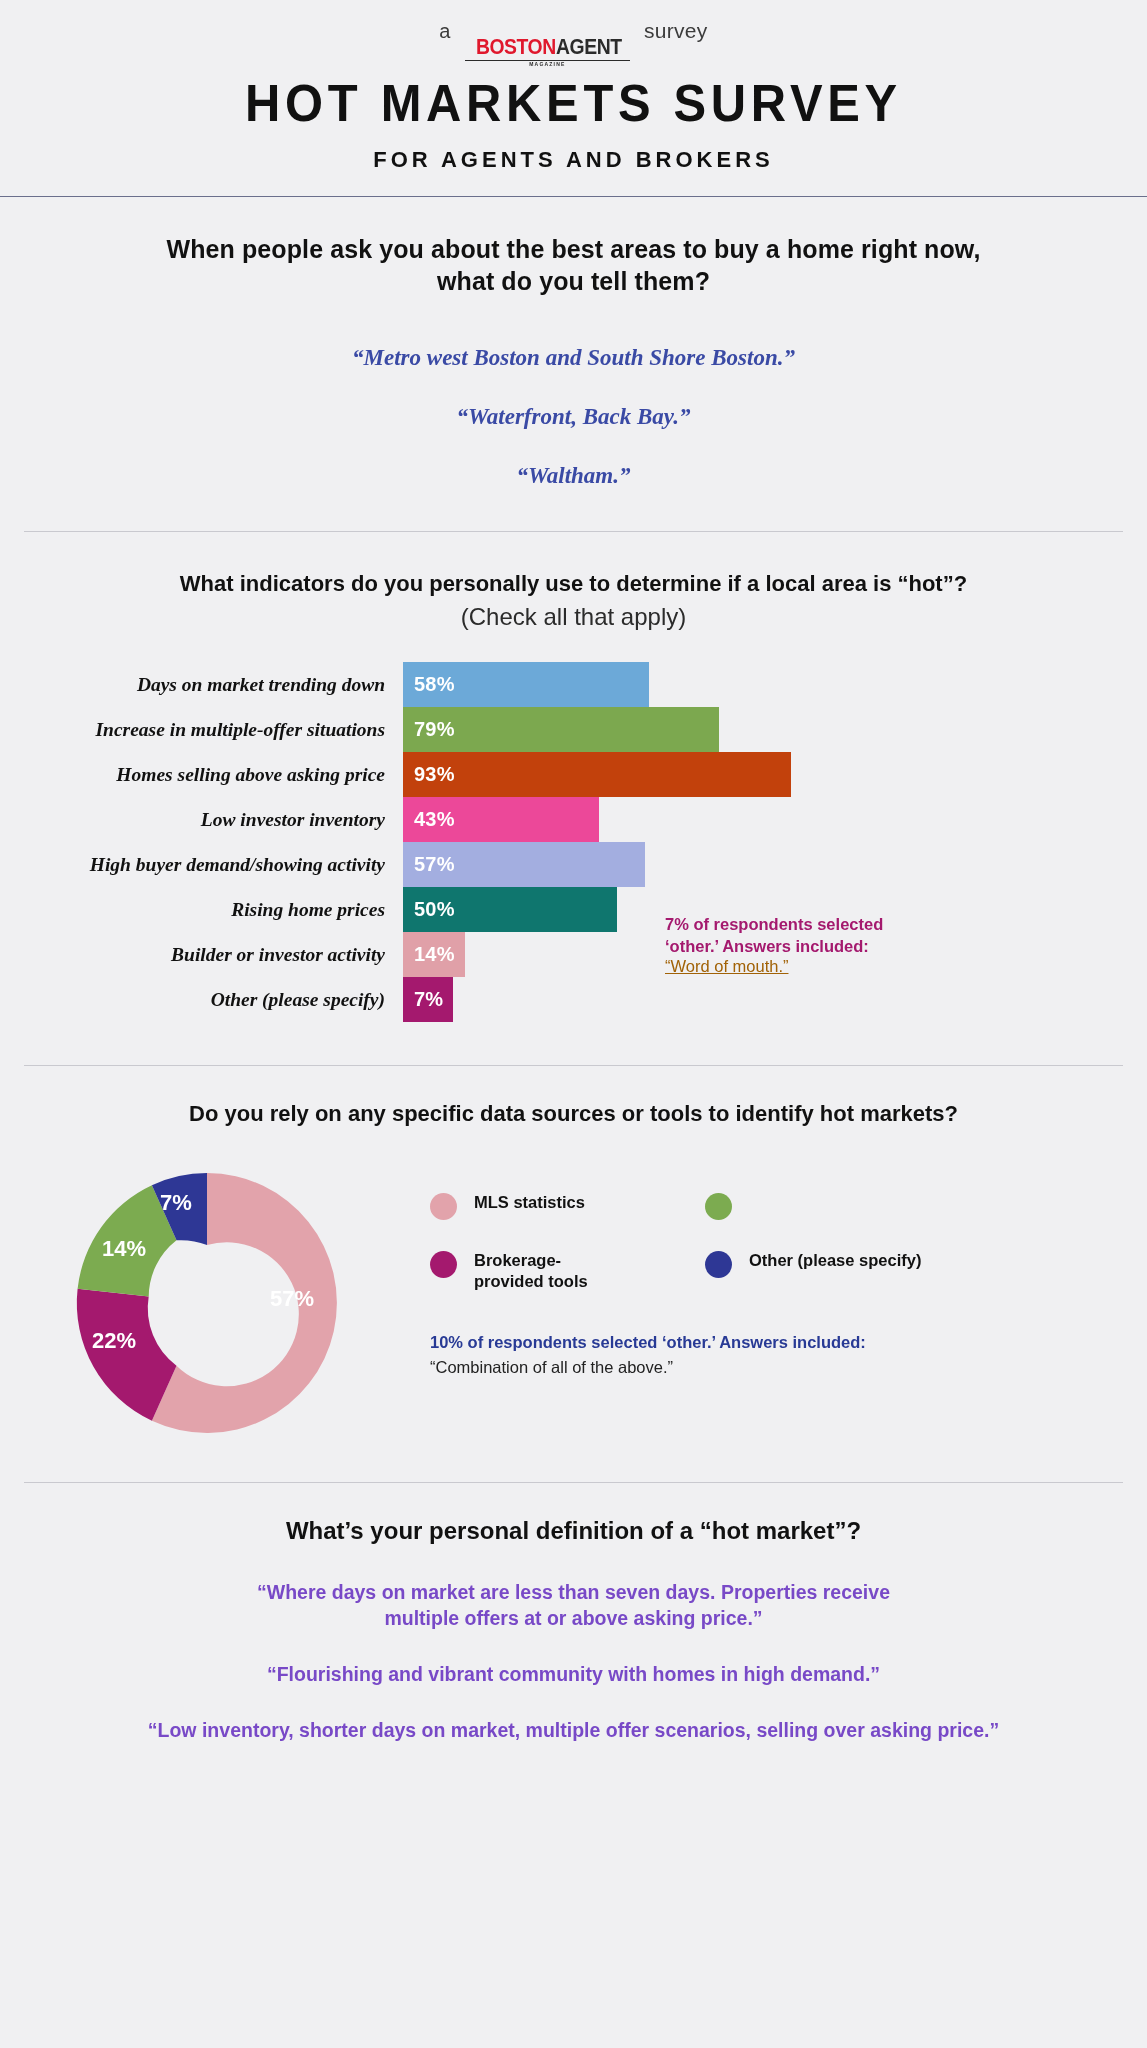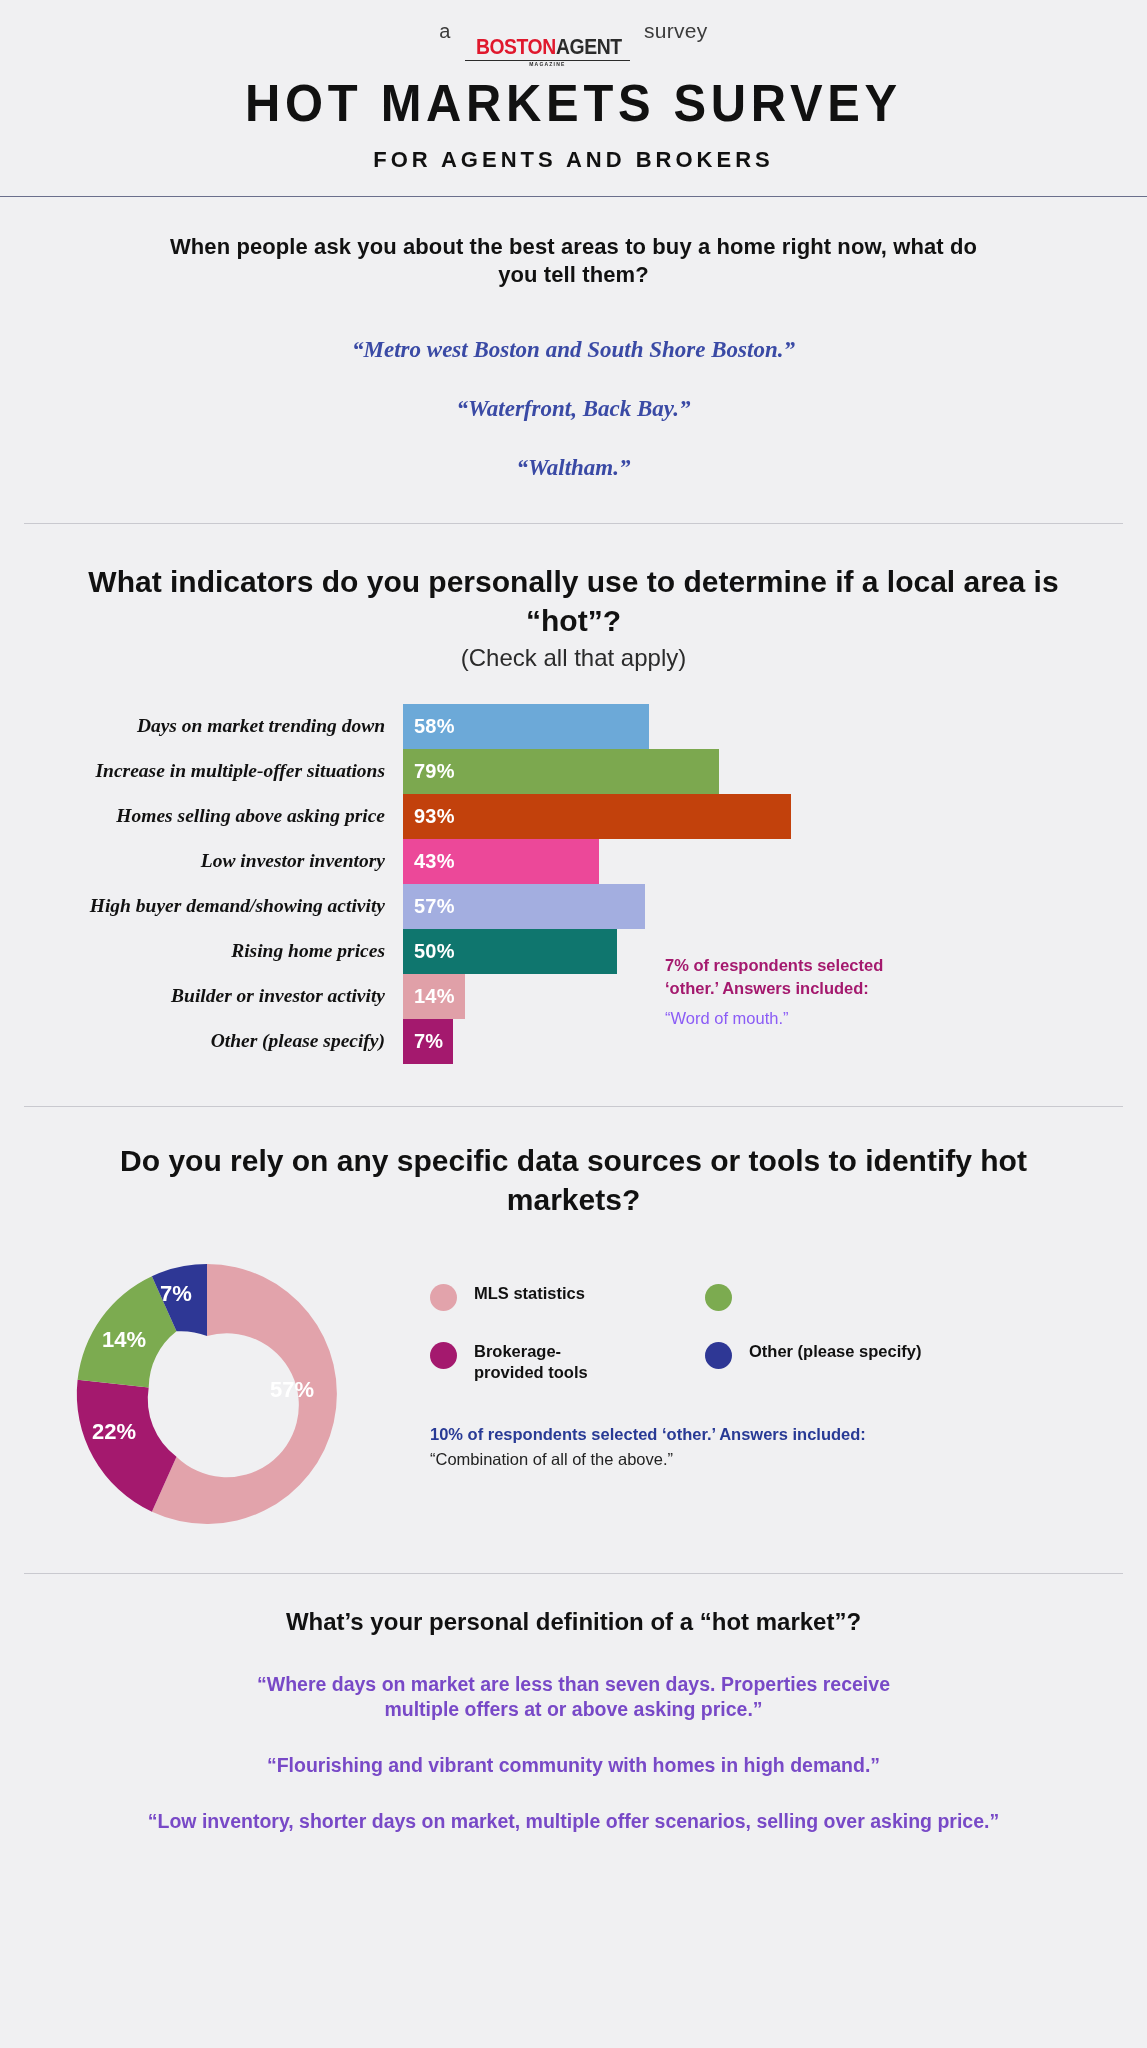--- a/index.html
+++ b/index.html
@@ -111,30 +111,30 @@
     border: 0;
     border-top: 1px solid #c9c9cf;
     margin: 0 24px;
   }
 
   
   .question {
     text-align: center;
     font-family: "Liberation Sans Narrow", "Liberation Sans", sans-serif;
     font-weight: bold;
+    font-size: 25px;
+    line-height: 1.28;
+    color: #111;
+    letter-spacing: .1px;
+  }
+  .question-sans {
+    text-align: center;
+    font-family: "Liberation Sans", sans-serif;
+    font-weight: bold;
     font-size: 22px;
-    line-height: 1.28;
-    color: #111;
-    letter-spacing: .1px;
-  }
-  .question-sans {
-    text-align: center;
-    font-family: "Liberation Sans", sans-serif;
-    font-weight: bold;
-    font-size: 30px;
     line-height: 1.3;
     color: #111;
   }
   .check-note {
     text-align: center;
     font-size: 24px;
     color: #2b2b2b;
     margin-top: 4px;
     font-weight: 400;
   }
@@ -198,24 +198,24 @@
     width: 230px;
   }
   .other-note-head {
     color: #a4196e;
     font-weight: bold;
     font-size: 16.5px;
     line-height: 1.35;
     font-family: "Liberation Sans", sans-serif;
   }
   .other-note-quote {
-    color: #8b5cf6;
+    color: #a16207;
     font-size: 16.5px;
-    margin-top: 10px;
-    font-family: "Liberation Sans", sans-serif;
+    font-family: "Liberation Sans", sans-serif;
+    text-decoration: underline;
   }
 
   
   .donut-area {
     display: flex;
     margin-top: 30px;
     padding-left: 62px;
   }
   .donut-wrap { position: relative; width: 290px; height: 290px; }
   .donut-labels span {

